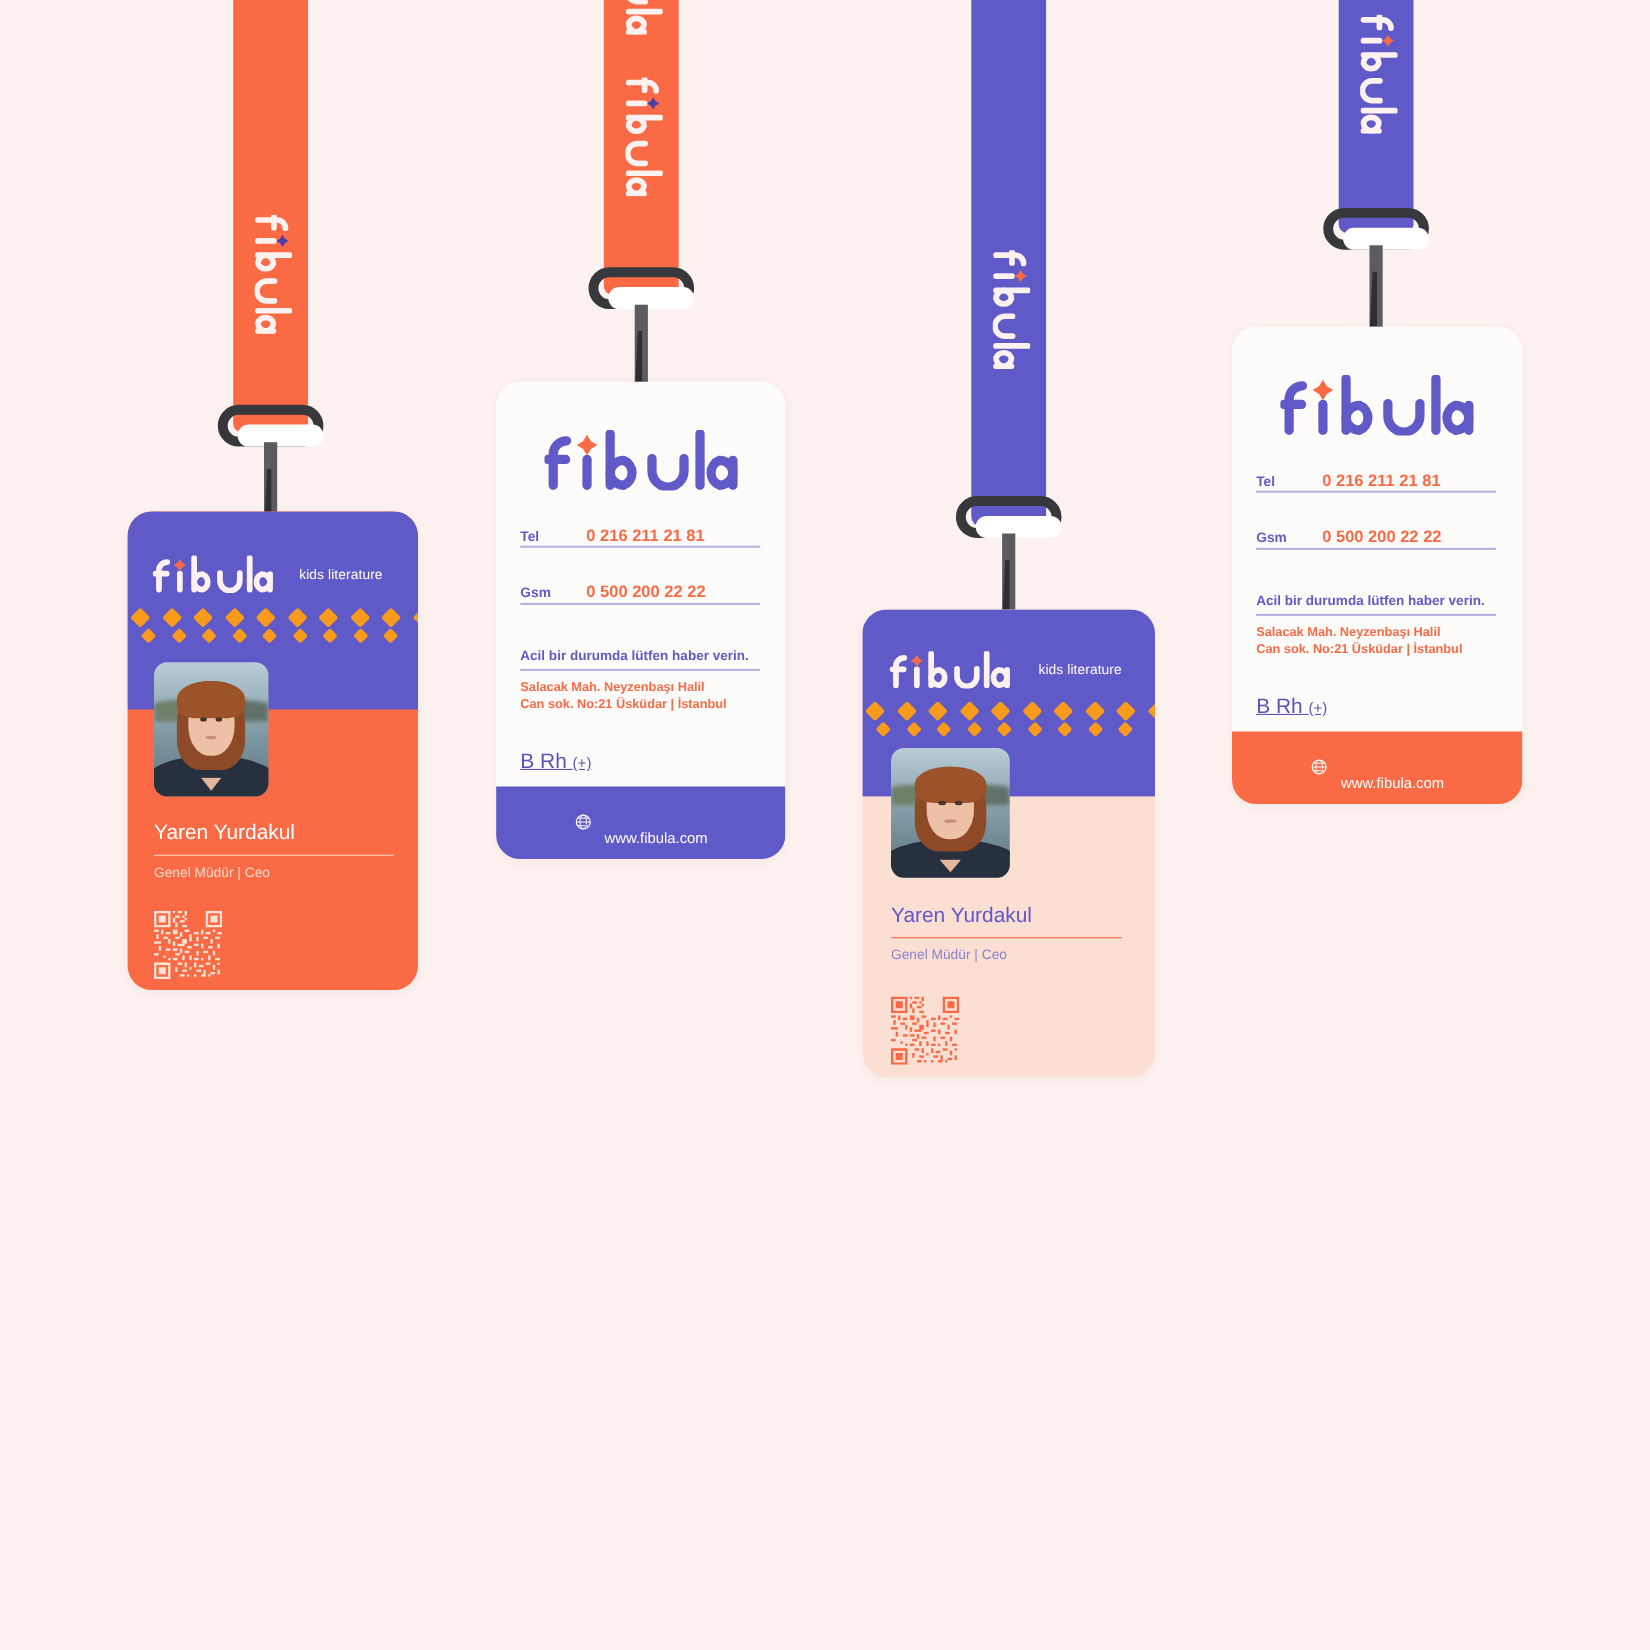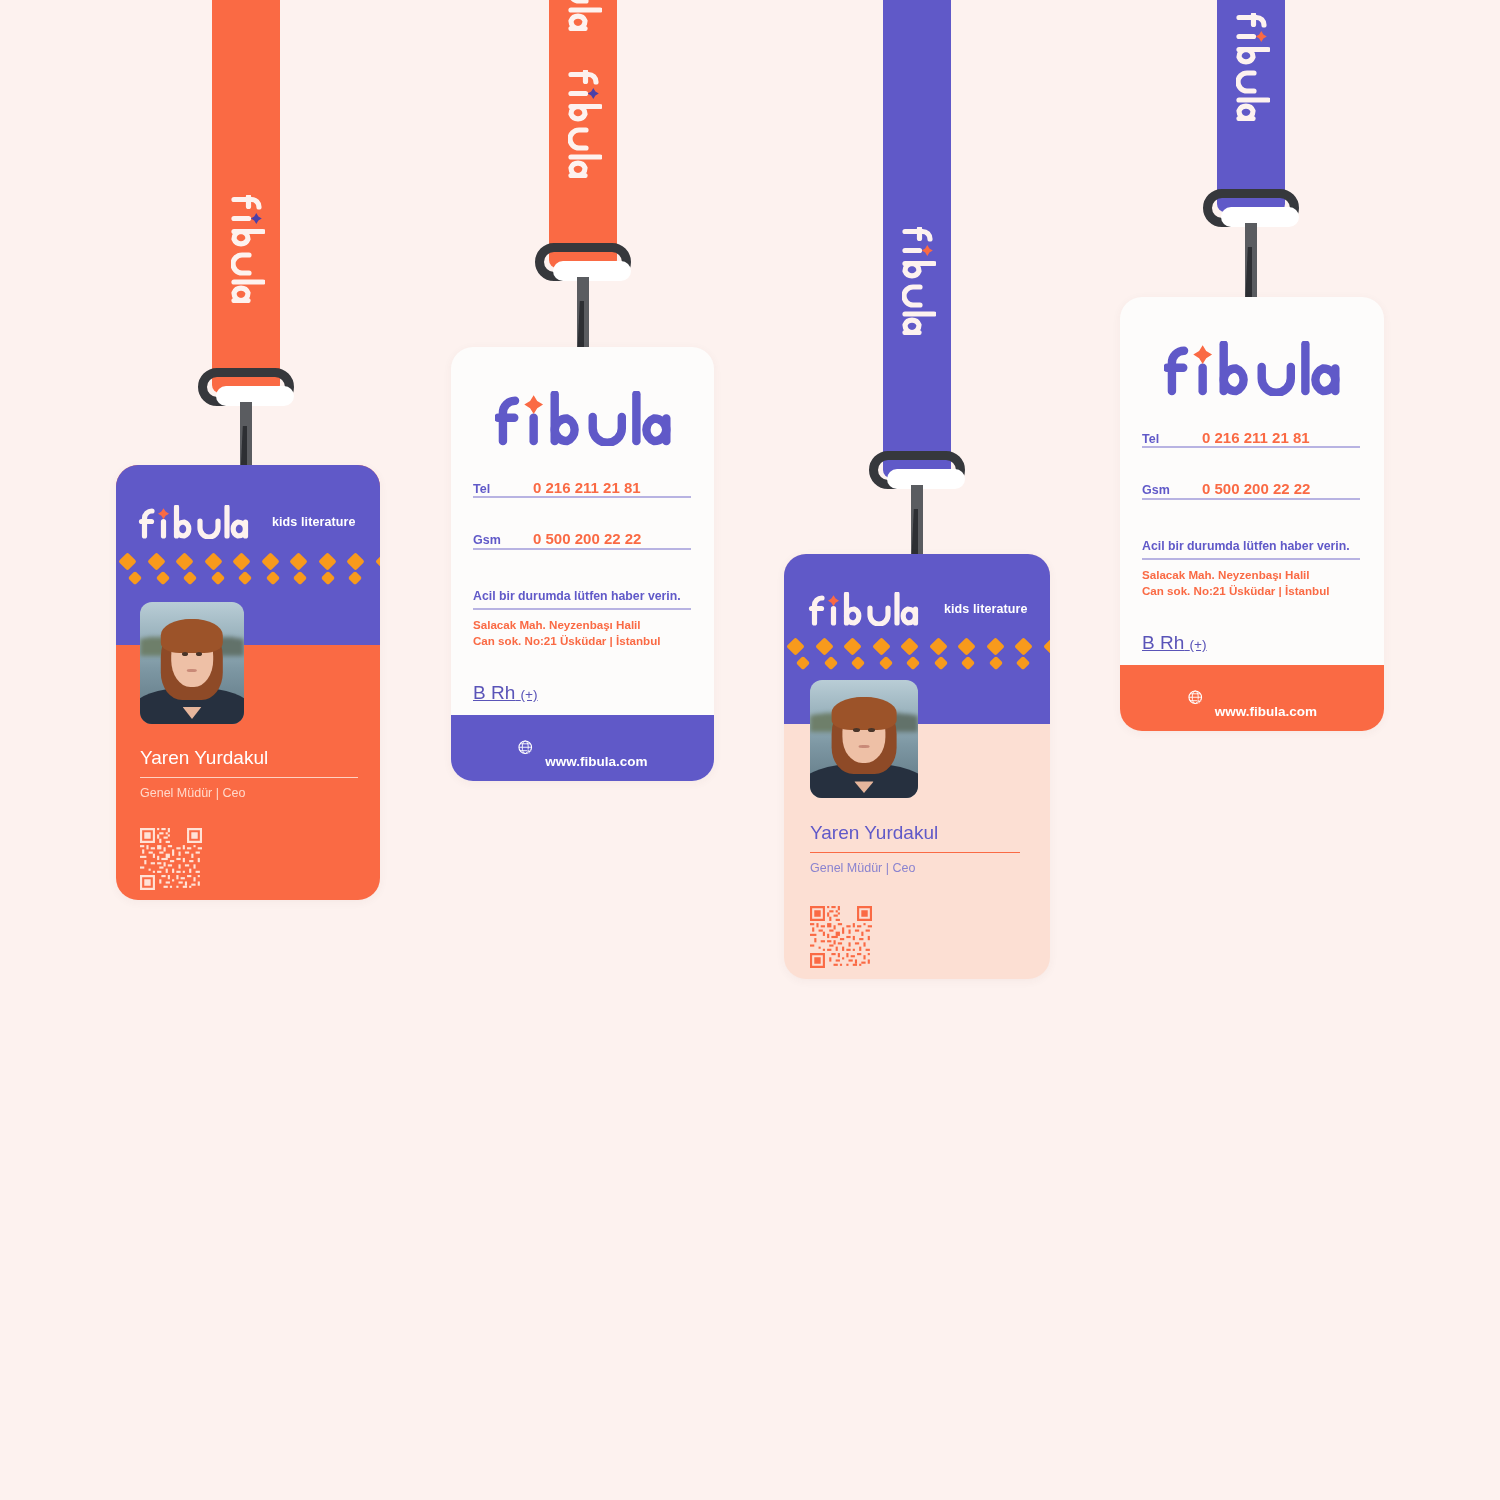--- a/index.html
+++ b/index.html
@@ -60,21 +60,21 @@
   
   .card {
     position:absolute; border-radius:22px; overflow:hidden;
     box-shadow:0 2px 10px rgba(90,60,50,.05);
   }
   .card-header { position:relative; width:100%; }
 
   
   .logo { display:inline-flex; align-items:flex-end; line-height:1; }
   .logo svg { display:block; }
-  .tagline { font-weight:700; letter-spacing:.1px; }
+  .tagline { font-weight:400; letter-spacing:.1px; }
 
   
   .pattern { position:relative; width:100%; overflow:hidden; }
   .dia-row { position:absolute; left:0; right:0; display:flex; }
   .dia {
     flex:none; background:#f89a1c; transform:rotate(45deg);
     border-radius:2px;
   }
 
   
@@ -135,21 +135,21 @@
   .row .val { font-weight:700; }
   .hr { height:1.6px; width:100%; }
   .note { font-weight:700; }
   .addr { font-weight:700; line-height:1.42; }
   .blood { font-weight:400;text-decoration:underline; }
   .blood .rh { font-size:.72em; }
   .footer {
     position:absolute; left:0; right:0; bottom:0;
     display:flex; align-items:center; justify-content:center; gap:10px;
   }
-  .footer .web { font-weight:700;margin-top:26px; }
+  .footer .web { font-weight:400;margin-top:26px; }
 </style>
 </head>
 <body>
 
 <div class="stage">
 
   <div class="lanyard" style="left:0;top:0;">
     <div class="strap" style="left:212px;height:393px;background:#fa6a44;">
       <div class="stitch" style="background:#c9453a;"></div>
       <div class="strap-logo" style="top:230px;">

